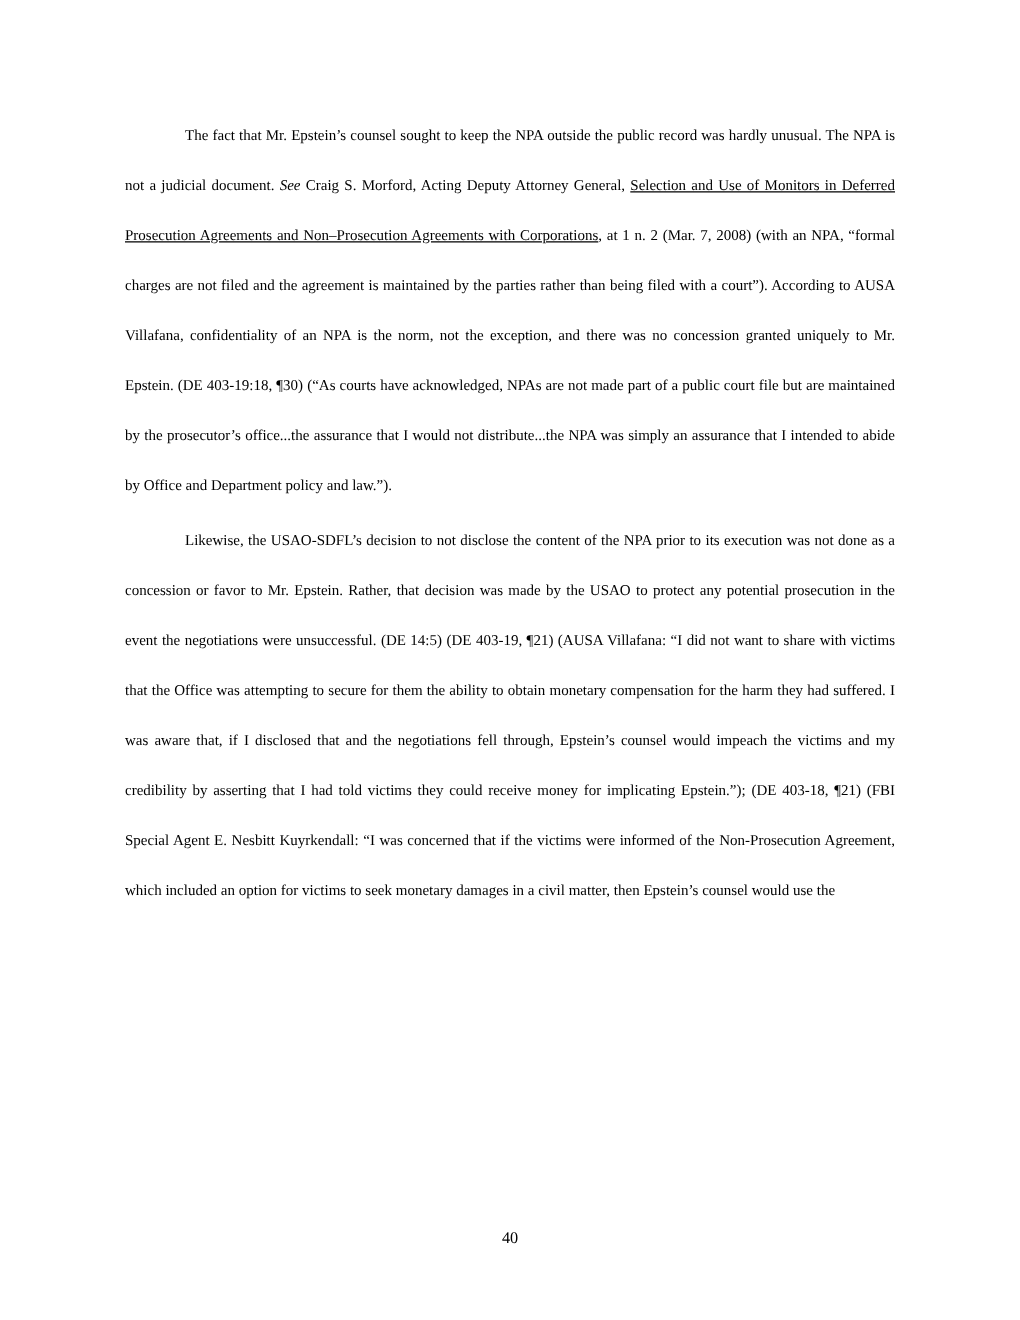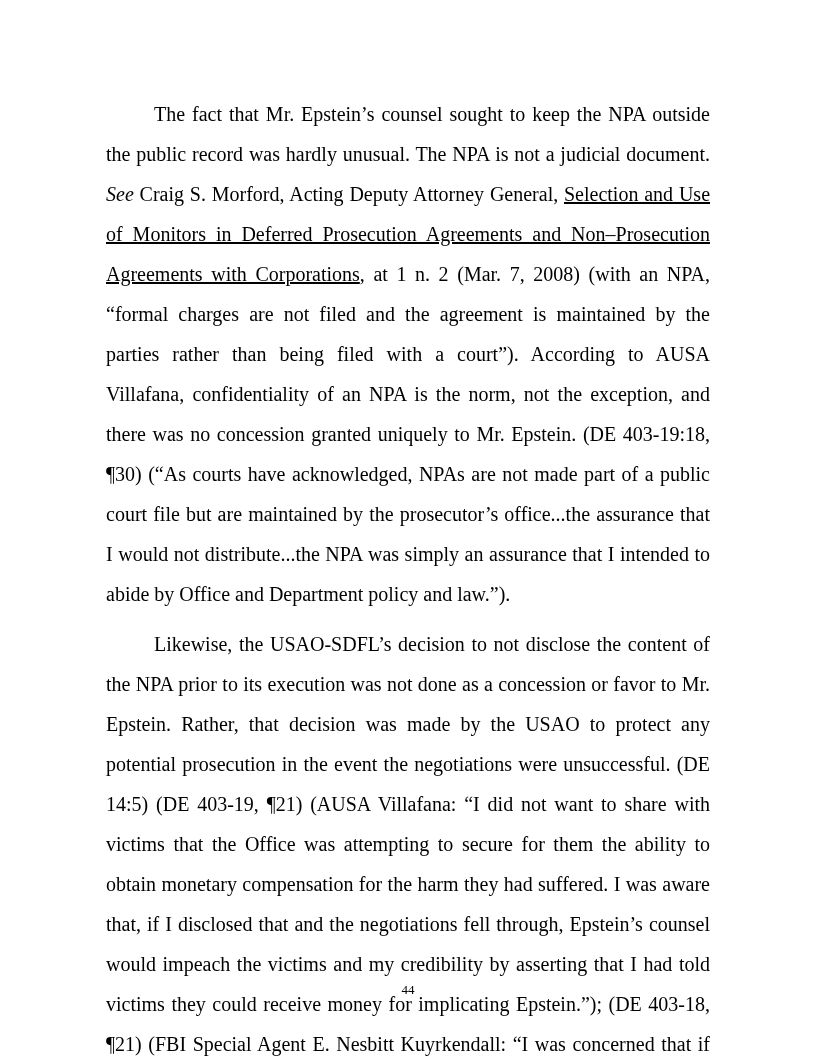--- a/index.html
+++ b/index.html
@@ -11,25 +11,25 @@
     font-family: "Liberation Serif", serif;
     color: #000000;
   }
   .page {
     position: absolute;
     inset: 0;
     background: #ffffff;
     padding: 84px 96px 0 96px;
   }
   .para {
-    font-size: 20px;
+    font-size: 12px;
     line-height: 40px;
     text-align: justify;
     text-indent: 48px;
-    margin: 10px;
+    margin: 4px;
   }
   .run { font-style: normal; }
   .run-italic { font-style: italic; }
   .run-underline { text-decoration: underline; }
   .page-number {
     position: absolute;
     bottom: 58px;
     left: 0;
     right: 0;
     text-align: center;
@@ -39,15 +39,15 @@
 </style>
 </head>
 <body>
 
 <div class="page">
 
   <p class="para"><span class="run">The fact that Mr. Epstein’s counsel sought to keep the NPA outside the public record was hardly unusual.  The NPA is not a judicial document.  </span><span class="run-italic">See</span><span class="run"> Craig S. Morford, Acting Deputy Attorney General, </span><span class="run-underline">Selection and Use of Monitors in Deferred Prosecution Agreements and Non–Prosecution Agreements with Corporations</span><span class="run">, at 1 n. 2 (Mar. 7, 2008) (with an NPA, “formal charges are not filed and the agreement is maintained by the parties rather than being filed with a court”).  According to AUSA Villafana, confidentiality of an NPA is the norm, not the exception, and there was no concession granted uniquely to Mr. Epstein. (DE 403-19:18, ¶30) (“As courts have acknowledged, NPAs are not made part of a public court file but are maintained by the prosecutor’s office...the assurance that I would not distribute...the NPA was simply an assurance that I intended to abide by Office and Department policy and law.”).</span></p>
 
   <p class="para"><span class="run">Likewise, the USAO-SDFL’s decision to not disclose the content of the NPA prior to its execution was not done as a concession or favor to Mr. Epstein.  Rather, that decision was made by the USAO to protect any potential prosecution in the event the negotiations were unsuccessful.  (DE 14:5) (DE 403-19, ¶21) (AUSA Villafana: “I did not want to share with victims that the Office was attempting to secure for them the ability to obtain monetary compensation for the harm they had suffered.  I was aware that, if I disclosed that and the negotiations fell through, Epstein’s counsel would impeach the victims and my credibility by asserting that I had told victims they could receive money for implicating Epstein.”); (DE 403-18, ¶21) (FBI Special Agent E. Nesbitt Kuyrkendall: “I was concerned that if the victims were informed of the Non-Prosecution Agreement, which included an option for victims to seek monetary damages in a civil matter, then Epstein’s counsel would use the</span></p>
 
-  <div class="page-number">44</div>
+  <div class="page-number">40</div>
 
 </div>
 
 </body></html>

